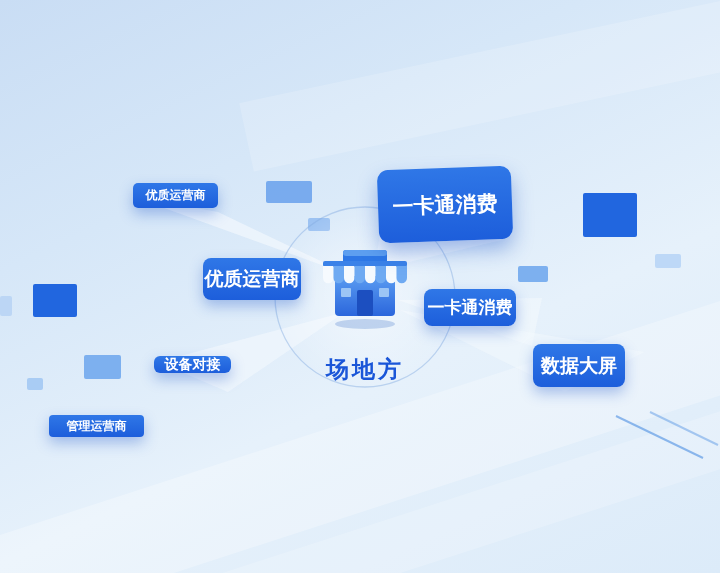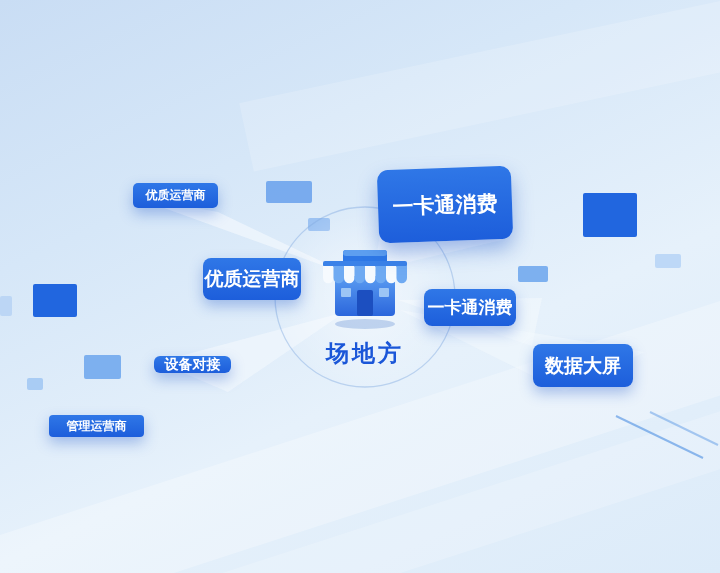--- a/index.html
+++ b/index.html
@@ -31,27 +31,27 @@
   
   .node{
     position:absolute;z-index:4;display:flex;align-items:center;justify-content:center;
     background:linear-gradient(180deg,#2f77e7,#1d5edb);color:#fff;font-weight:bold;
     box-shadow:0 6px 14px rgba(34,90,200,.35);cursor:pointer;white-space:nowrap;
   }
   .n1{left:133px;top:183px;width:85px;height:25px;border-radius:5px;font-size:12px;font-weight:600;}
   .n2{left:378px;top:168px;width:134px;height:73px;border-radius:11px;font-size:21px;transform:rotate(-2deg);box-shadow:0 10px 20px rgba(34,90,200,.4);}
   .n3{left:203px;top:258px;width:98px;height:42px;border-radius:8px;font-size:19px;}
   .n4{left:424px;top:289px;width:92px;height:37px;border-radius:8px;font-size:17px;}
-  .n5{left:533px;top:344px;width:100px;height:43px;border-radius:8px;font-size:19px;}
+  .n5{left:533px;top:344px;width:92px;height:43px;border-radius:8px;font-size:19px;}
   .n6{left:154px;top:356px;width:77px;height:17px;border-radius:6px;font-size:14px;}
   .n7{left:49px;top:415px;width:95px;height:22px;border-radius:4px;font-size:12px;font-weight:600;}
 
   
   .center{position:absolute;left:300px;top:244px;width:130px;z-index:3;display:flex;flex-direction:column;align-items:center;}
-  .center-label{margin-top:2px;color:#1a56d8;font-size:23px;font-weight:bold;letter-spacing:3px;text-align:center;}
+  .center-label{margin-top:18px;color:#1a56d8;font-size:23px;font-weight:bold;letter-spacing:3px;text-align:center;}
 </style>
 </head>
 <body>
 
 <div class="stage">
 
   <div class="streak s1"></div>
   <div class="streak s2"></div>
   <div class="streak s3"></div>
 

